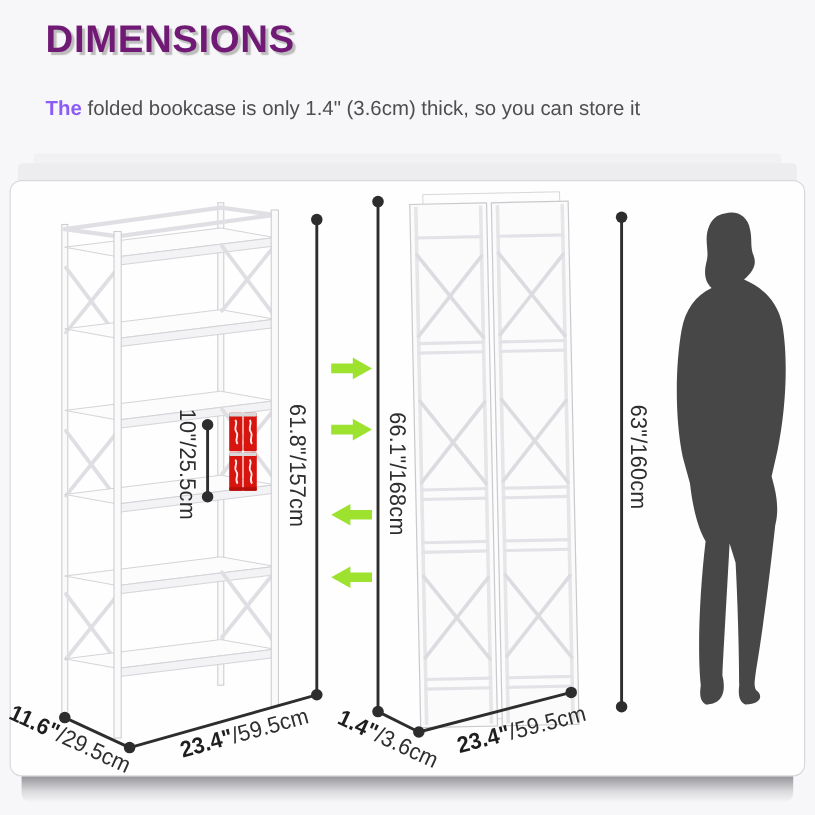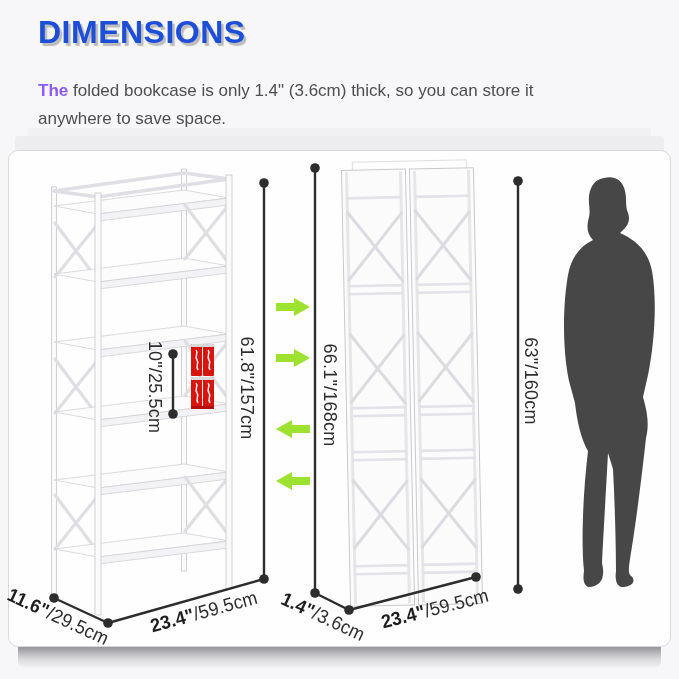--- a/index.html
+++ b/index.html
@@ -1,20 +1,20 @@
 <!DOCTYPE html>
 <html><head>
 <meta charset="utf-8">
 <style>
   html,body{margin:0;padding:0;background:#f7f7f9;}
   body{width:679px;height:679px;position:relative;overflow:hidden;
        font-family:"Liberation Sans", sans-serif;}
 
   .title{position:absolute;left:38px;top:14px;font-size:32px;font-weight:700;
-         letter-spacing:.5px;color:#1d4ed8;text-shadow:2.5px 2.5px 1px #bcbcbc;}
+         letter-spacing:.5px;color:#701a75;text-shadow:2.5px 2.5px 1px #bcbcbc;}
   .intro{position:absolute;left:38px;top:60px;font-size:17px;line-height:1.62;
          color:#4e4e4e;width:600px;}
   .intro b{color:#8b5cf6;}
 
   .stack1{position:absolute;left:28px;right:28px;top:128px;height:13px;
           background:#f1f1f4;border-radius:3px;}
   .stack2{position:absolute;left:15px;right:15px;top:136px;height:20px;
           background:#ededf0;border-radius:4px;}
 
   .card{position:absolute;left:8px;top:150px;width:661px;height:495px;
@@ -28,21 +28,21 @@
   .dim{position:absolute;white-space:nowrap;font-size:19px;color:#2e2e2e;
        letter-spacing:.2px;transform:translate(-50%,-50%) rotate(var(--r,0deg)) scaleX(.95);}
   .dim b{font-weight:700;color:#1e1e1e;}
 </style>
 </head>
 <body>
 
 <div class="title">DIMENSIONS</div>
 
 <p class="intro"><b>The</b><span> folded bookcase is only 1.4" (3.6cm) thick, so you can store it</span><br>
-<span>anywhere to save space.</span></p>
+</p>
 
 <div class="stack1"></div>
 <div class="stack2"></div>
 
 <div class="card">
 
   <svg class="art" viewBox="0 0 661 493">
 
     <g>
 

